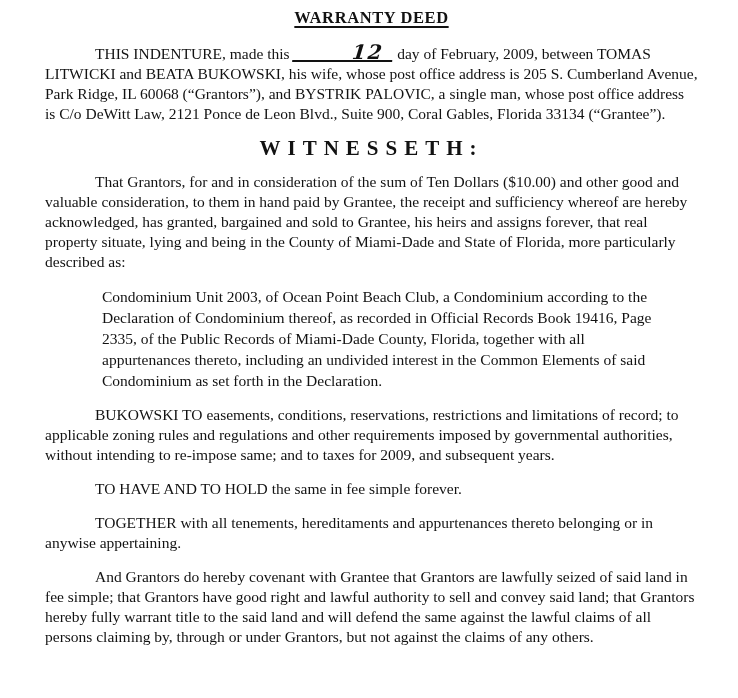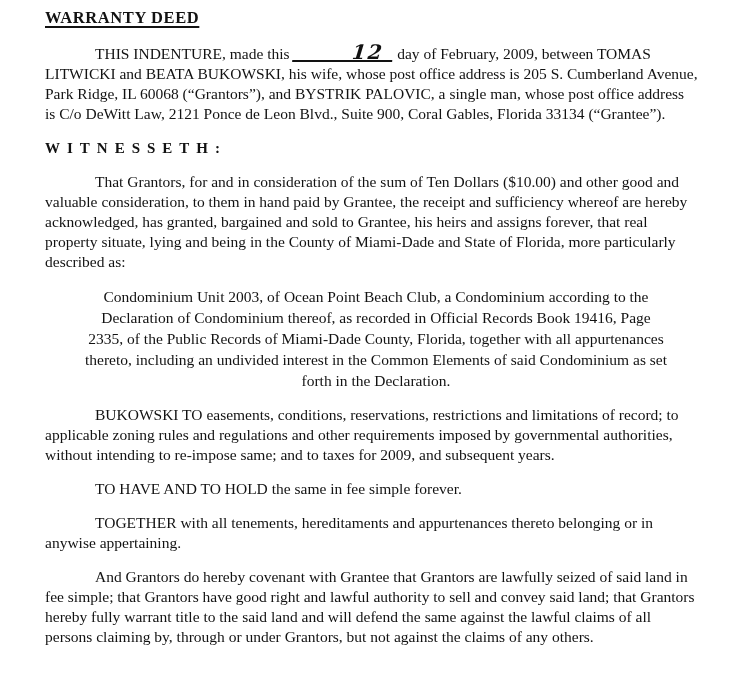--- a/index.html
+++ b/index.html
@@ -11,52 +11,51 @@
     width: 738px;
     height: 698px;
     overflow: hidden;
     font-family: "Liberation Serif", serif;
     color: #121212;
   }
   .doc {
     padding: 8px 40px 0 45px;
   }
   .doc-title {
-    text-align: left;
+    text-align: center;
     font-weight: bold;
     font-size: 16.5px;
     letter-spacing: 0.6px;
     text-decoration: underline;
     text-decoration-thickness: 2px;
     text-underline-offset: 3px;
     margin: 0 0 16px 0;
     line-height: 20px;
   }
   .witnesseth {
-    text-align: left;
+    text-align: center;
     font-weight: bold;
-    font-size: 15px;
+    font-size: 21px;
     letter-spacing: 7px;
     margin: 0 0 14px 0;
     line-height: 20px;
   }
   p.para {
     font-size: 15.5px;
     line-height: 20px;
     margin: 0 0 14px 0;
     text-align: left;
   }
   p.first-indent {
     text-indent: 50px;
   }
   p.legal-block {
-    margin-left: 37px;
+    margin-left: 57px;
     margin-right: 28px;
     line-height: 21px;
-    text-align: center;
   }
   .bold {
     font-weight: normal;
   }
   .handwritten {
     display: inline-block;
     font-family: "DejaVu Serif", serif;
     font-style: italic;
     font-weight: bold;
     font-size: 20px;

